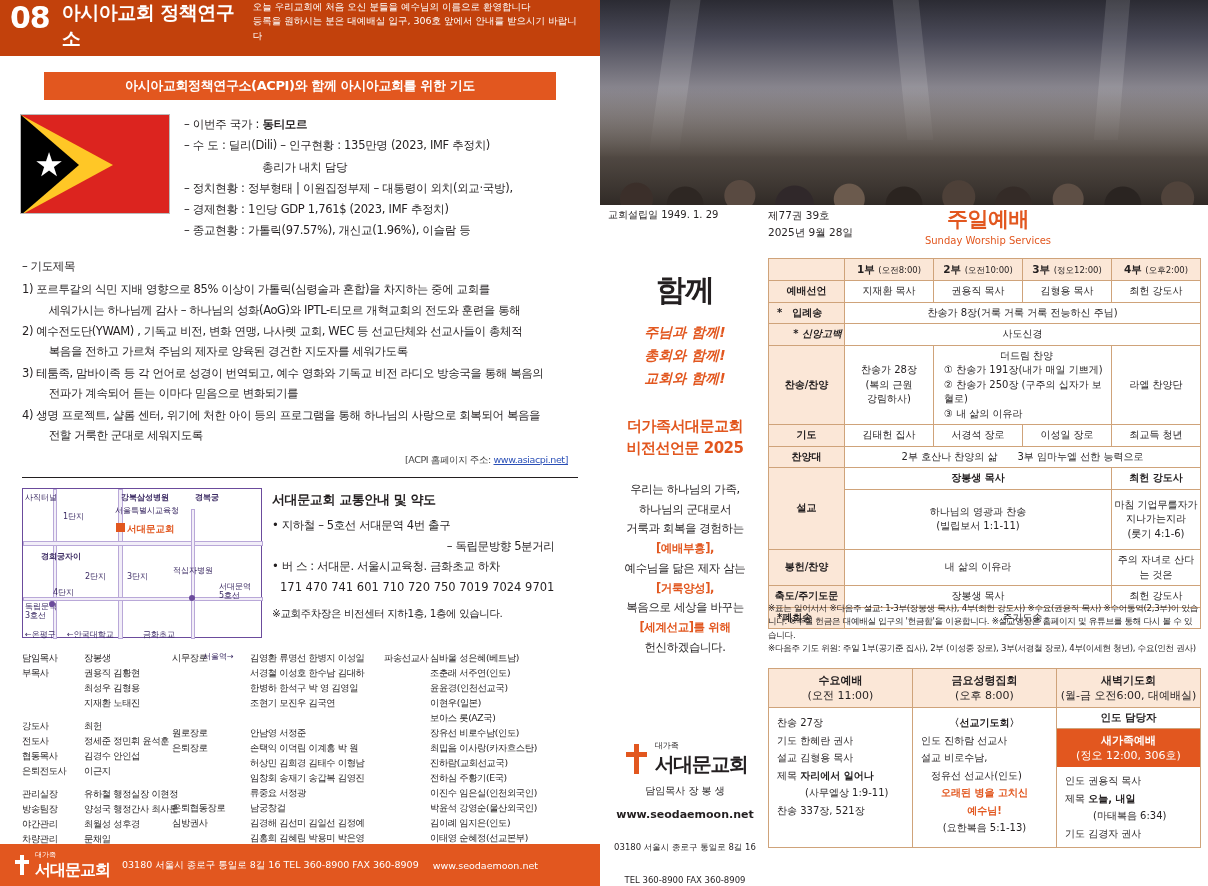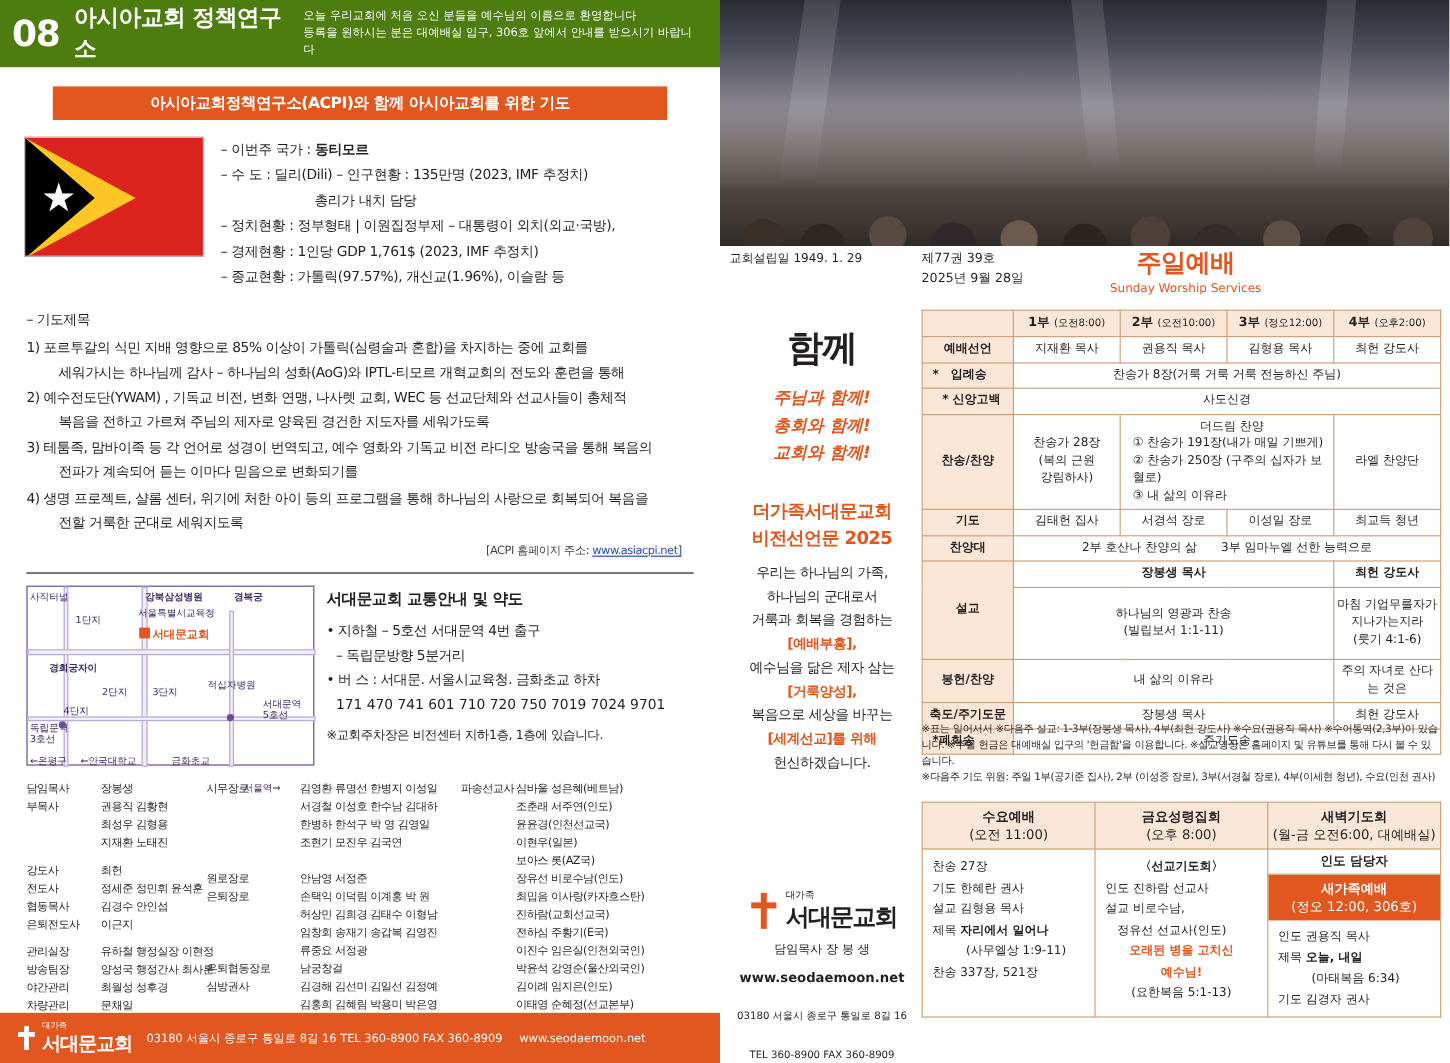--- a/index.html
+++ b/index.html
@@ -14,22 +14,22 @@
     overflow: hidden;
   }
   .page { position: relative; width: 1208px; height: 886px; }
 
   
   .left {
     position: absolute; left: 0; top: 0; width: 600px; height: 886px;
     background: #ffffff;
   }
   .left-header {
-    position: relative; height: 56px; background: #4d7c0f; color: #fff;
-    display: flex; align-items: center; padding: 0 10px;
+    position: relative; height: 56px; background: #c2410c; color: #fff;
+    display: flex; align-items: flex-start; padding: 0 10px;
   }
   .hdr-num { font-size: 30px; font-weight: bold; letter-spacing: -1px; padding-right: 12px; }
   .hdr-title { font-size: 19px; font-weight: bold; letter-spacing: -0.5px; }
   .hdr-note { margin-left: auto; text-align: left; font-size: 9.5px; line-height: 1.5; padding-right: 4px; }
 
   .left-body { padding: 10px 14px 0 14px; }
 
   .band {
     background: #e2571f; color: #fff; text-align: center;
     font-size: 13px; font-weight: bold; padding: 5px 0; margin: 6px 30px 14px 30px;
@@ -77,21 +77,21 @@
   }
   .map .road { position: absolute; background: #f2eef8; border: 1px solid #b9a8d8; }
   .map .lbl { position: absolute; font-size: 8px; color: #3b2a63; white-space: nowrap; }
   .map .lbl.b { font-weight: bold; }
   .map .ch { position: absolute; font-size: 9.5px; font-weight: bold; color: #e2571f; white-space: nowrap; }
   .map .sq { position: absolute; background: #e2571f; width: 9px; height: 9px; }
   .map .dot { position: absolute; width: 6px; height: 6px; border-radius: 50%; background: #6b4b9c; }
 
   .transport { font-size: 11.5px; line-height: 1.8; letter-spacing: -0.4px; }
   .transport .t-ttl { font-weight: bold; font-size: 13px; margin-bottom: 4px; }
-  .transport .sub { padding-left: 8px; }
+  .transport .sub { padding-left: 8px; text-align: right; }
   .transport .num { padding-left: 8px; letter-spacing: 0px; }
   .transport .note { margin-top: 6px; font-size: 10.5px; }
 
   
   .staff { display: flex; padding: 12px 8px 0 8px; font-size: 9.3px; line-height: 1.62; letter-spacing: -0.4px; }
   .staff .col { padding-right: 8px; }
   .staff .c1 { width: 150px; }
   .staff .c2 { width: 78px; }
   .staff .c3 { width: 134px; }
   .staff .c4 { width: 150px; }
@@ -165,21 +165,21 @@
   table.sched .tiny { font-size: 8.5px; font-weight: normal; }
   .or { color: #e2571f; }
   .bl { color: #2a4fb7; }
   .bd { font-weight: bold; }
 
   
   .vision { position: absolute; left: 6px; top: 270px; width: 158px; text-align: center; }
   .vision .hamkke { font-size: 30px; font-weight: bold; letter-spacing: -1px; margin-bottom: 10px; }
   .vision .slogan { color: #e2571f; font-size: 14px; font-weight: bold; line-height: 1.65; font-style: italic; }
   .vision .v-ttl { margin-top: 26px; color: #e2571f; font-size: 15px; font-weight: bold; line-height: 1.45; letter-spacing: -0.5px; }
-  .vision .v-body { margin-top: 8px; font-size: 11.5px; line-height: 1.72; letter-spacing: -0.4px; text-align: center; }
+  .vision .v-body { margin-top: 20px; font-size: 11.5px; line-height: 1.72; letter-spacing: -0.4px; text-align: center; }
   .vision .v-body .hl { color: #e2571f; font-weight: bold; }
 
   .church-logo { position: absolute; left: 6px; top: 740px; width: 158px; text-align: center; }
   .church-logo .row { display: flex; align-items: center; justify-content: center; gap: 6px; }
   .church-logo .mark { width: 26px; height: 30px; position: relative; }
   .church-logo .mark .c1 { position: absolute; left: 11px; top: 0; width: 5px; height: 30px; background: #e2571f; }
   .church-logo .mark .c2 { position: absolute; left: 3px; top: 8px; width: 21px; height: 5px; background: #e2571f; }
   .church-logo .nm { font-size: 20px; font-weight: bold; letter-spacing: -1.5px; }
   .church-logo .sm { font-size: 8px; display: block; text-align: left; }
   .church-logo .pastor { font-size: 10px; margin-top: 6px; }
@@ -429,21 +429,21 @@
         <td>지재환 목사</td>
         <td>권용직 목사</td>
         <td>김형용 목사</td>
         <td>최헌 강도사</td>
       </tr>
       <tr>
         <td class="rowhd" style="text-align:left; padding-left:8px;">*　입례송</td>
         <td colspan="4">찬송가 8장(거룩 거룩 거룩 전능하신 주님)</td>
       </tr>
       <tr>
-        <td class="rowhd" style="text-align:center; padding-left:8px;">* 신앙고백</td>
+        <td class="rowhd" style="text-align:right; padding-left:8px;font-style:italic;">* 신앙고백</td>
         <td colspan="4">사도신경</td>
       </tr>
       <tr>
         <td class="rowhd">찬송/찬양</td>
         <td>찬송가 28장<br>(복의 근원<br>강림하사)</td>
         <td colspan="2" style="text-align:left; padding-left:10px;">
           <div style="text-align:center;">더드림 찬양</div>
           ① 찬송가 191장(내가 매일 기쁘게)<br>
           ② 찬송가 250장 (구주의 십자가 보혈로)<br>
           ③ 내 삶의 이유라

